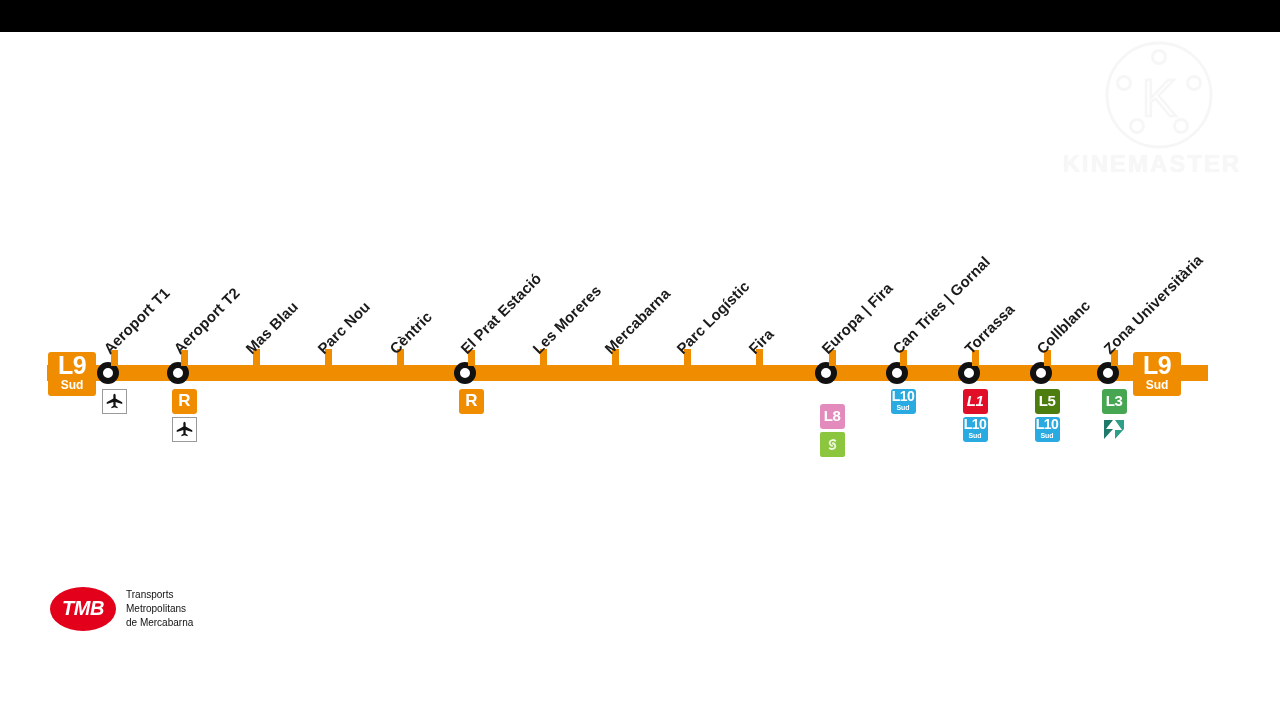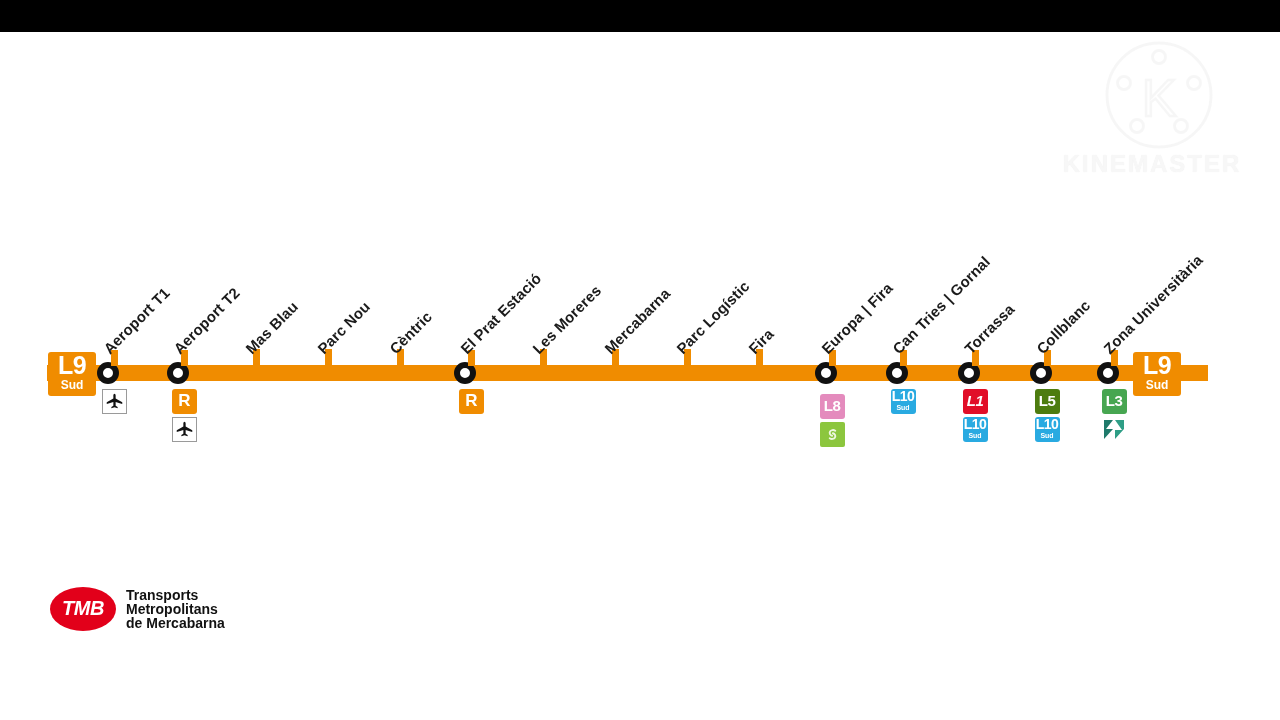--- a/index.html
+++ b/index.html
@@ -102,21 +102,21 @@
   #tmb-oval{
     position:absolute;left:0;top:0;width:66px;height:44px;border-radius:50%;
     background:#E2001A;
   }
   #tmb-letters{
     position:absolute;left:0;top:11px;width:66px;text-align:center;
     color:#ffffff;font-size:20px;font-weight:bold;font-style:italic;letter-spacing:-.5px;
     line-height:20px;
   }
   #tmb-words{
-    font-size:14px;font-weight:bold;color:#111111;line-height:14px;
+    font-size:10px;font-weight:normal;color:#111111;line-height:14px;
   }
   #tmb-words div{white-space:nowrap;}
 </style>
 </head>
 <body>
 
 <div id="stage">
 
   <div id="canvas">
 
@@ -184,21 +184,21 @@
         <div class="stname" style="left: 541px; top: 308px;">Les Moreres</div>
         <div class="tick" title="Mercabarna" style="left: 612px; background: rgb(240, 140, 0);"></div>
         <div class="stname" style="left: 613px; top: 308px;">Mercabarna</div>
         <div class="tick" title="Parc Logístic" style="left: 684px; background: rgb(240, 140, 0);"></div>
         <div class="stname" style="left: 685px; top: 308px;">Parc Logístic</div>
         <div class="tick" title="Fira" style="left: 756px; background: rgb(240, 140, 0);"></div>
         <div class="stname" style="left: 757px; top: 308px;">Fira</div>
         <div class="node" title="Europa | Fira" style="left: 815px; top: 330px;"></div>
         <div class="tick" style="left: 829px; top: 318px; background: rgb(240, 140, 0);"></div>
         <div class="stname" style="left: 830px; top: 308px;">Europa | Fira</div>
-        <div class="badges" style="left: 819.5px; top: 362px; text-decoration: underline;">
+        <div class="badges" style="left: 819.5px; top: 372px; text-decoration: underline;">
           <div class="badge single" title="Line L8" style="background: rgb(228, 139, 189);">
             <div class="b-main">L8</div>
           </div>
           <div class="fgcbox" title="FGC">
             <svg viewBox="0 0 24 24" width="19" height="19">
               <path fill="none" stroke="#eef7e0" stroke-width="2.4" stroke-linecap="round" d="M15.5 7.2c-2.4-1.6-5.4-.9-6.6 1.1-1.2 2.1.1 4.5 2.6 5.3"></path>
               <path fill="none" stroke="#eef7e0" stroke-width="2.4" stroke-linecap="round" d="M8.5 16.8c2.4 1.6 5.4.9 6.6-1.1 1.2-2.1-.1-4.5-2.6-5.3"></path>
             </svg>
           </div>
         </div>

